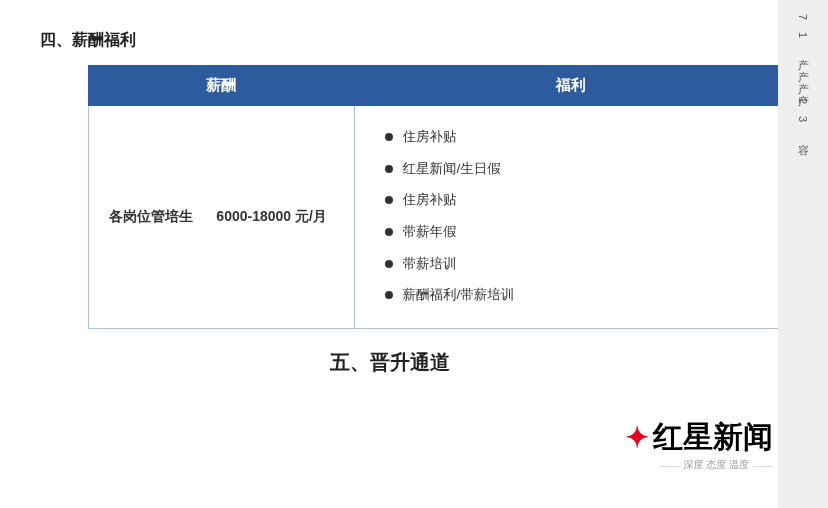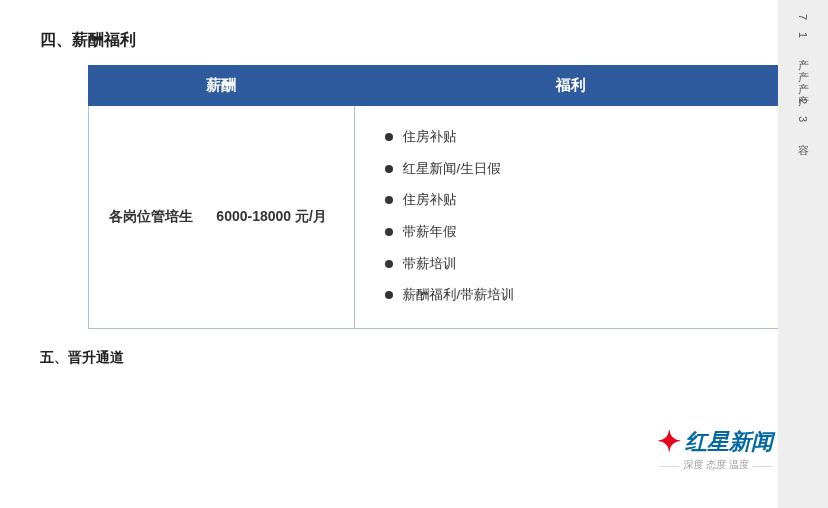--- a/index.html
+++ b/index.html
@@ -86,24 +86,25 @@
     }
     .bullet {
       width: 8px;
       height: 8px;
       background: #333;
       border-radius: 50%;
       margin-right: 10px;
       flex-shrink: 0;
     }
     .section-footer {
-      font-size: 14px;
+      font-size: 20px;
       font-weight: bold;
       color: #222;
       margin-top: 10px;
+      text-align: center;
     }
     
     .right-sidebar {
       position: absolute;
       right: 0;
       top: 0;
       width: 50px;
       height: 508px;
       background: #eeeeee;
       display: flex;
@@ -134,24 +135,23 @@
       align-items: center;
       gap: 4px;
     }
     .watermark-star {
       color: #e8001c;
       font-size: 28px;
       font-weight: bold;
       font-family: serif;
     }
     .watermark-text {
-      color: #0369a1;
-      font-size: 22px;
-      font-weight: bold;
-      font-style: italic;
+      color: #000000;
+      font-size: 30px;
+      font-weight: bold;
     }
     .watermark-line {
       display: flex;
       align-items: center;
       gap: 4px;
       font-size: 10px;
       color: #999;
     }
     .watermark-dash {
       color: #ccc;

